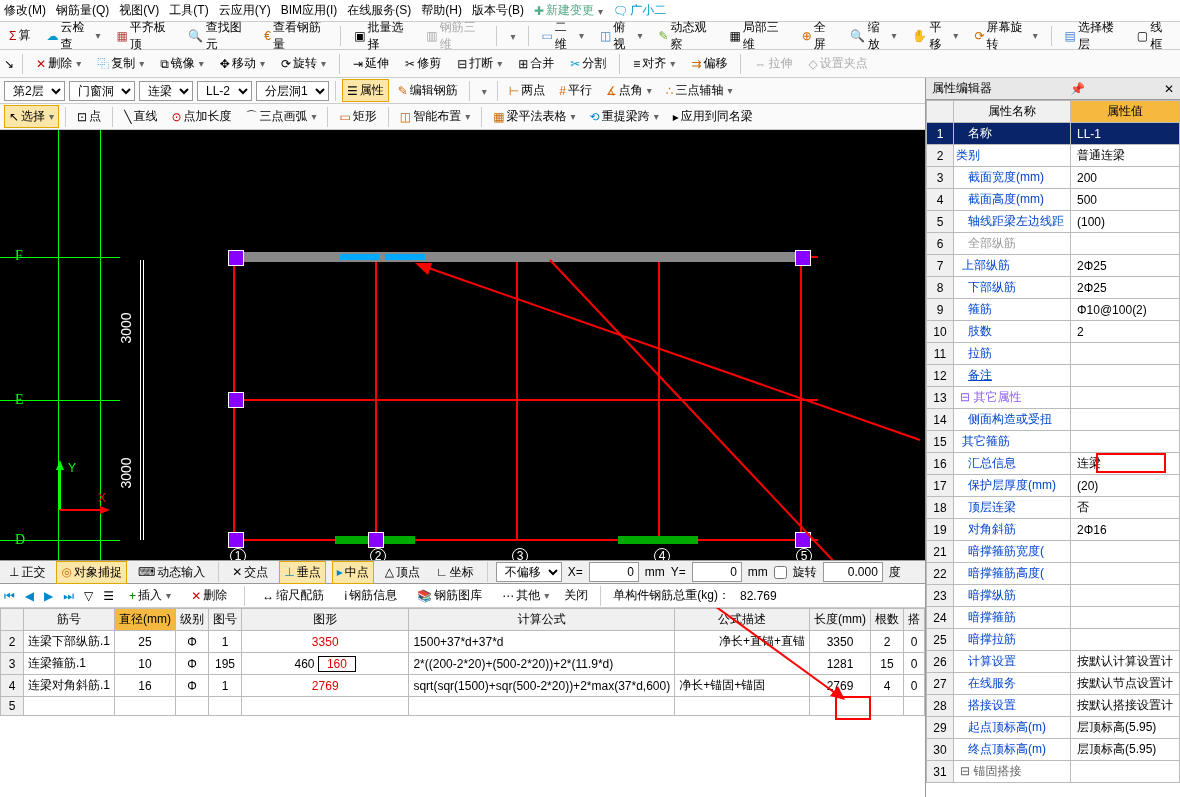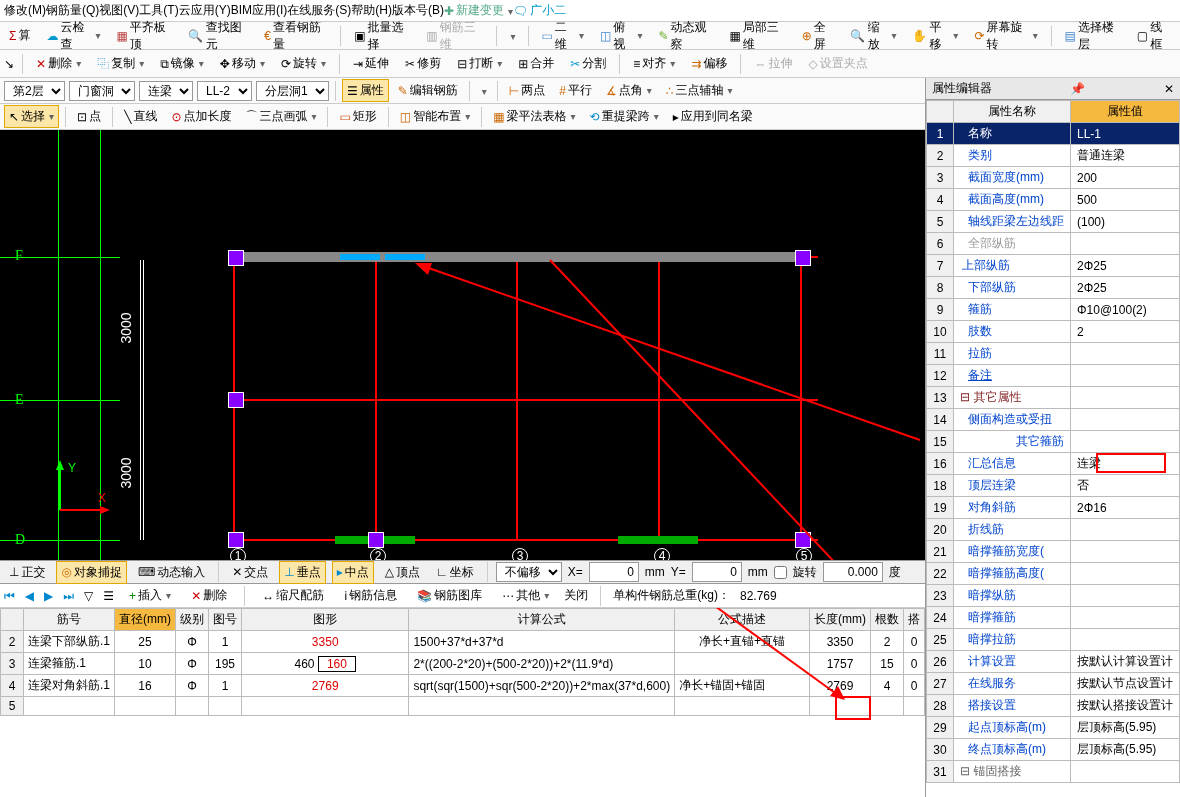--- a/index.html
+++ b/index.html
@@ -1,17 +1,17 @@
 <!DOCTYPE html>
 <html><head>
 <meta charset="utf-8">
 <style>
 *{box-sizing:border-box;margin:0;padding:0;font-family:"Microsoft YaHei",SimSun,sans-serif;font-size:12px}
 body{background:#f0f0f0;width:1180px;height:797px;overflow:hidden;position:relative}
-.menubar{height:22px;background:#fff;border-bottom:1px solid #ccc;display:flex;align-items:center;padding:0 4px;}
+.menubar{height:22px;background:#fff;border-bottom:1px solid #ccc;display:flex;align-items:center;padding:0 4px;gap:10px}
 .menubar span{cursor:pointer}
 .menubar .right{margin-left:auto;display:flex;gap:8px;align-items:center}
 .menubar .user-badge{background:#3d7a3d;color:#fff;padding:1px 6px;border-radius:2px}
 .toolbar{height:28px;background:#fafafa;border-bottom:1px solid #ccc;display:flex;align-items:center;padding:0 4px;gap:6px}
 .toolbar.t2{height:28px}
 .tbtn{display:flex;align-items:center;gap:2px;padding:2px 4px;cursor:pointer;border:1px solid transparent}
 .tbtn.active{background:#fde7a8;border:1px solid #e0a800}
 .sep{width:1px;height:20px;background:#ccc;margin:0 2px}
 .dd::after{content:"▾";font-size:10px;margin-left:2px;color:#666}
 select,input[type=text]{border:1px solid #999;padding:1px 4px;height:20px;background:#fff}
@@ -457,35 +457,35 @@
       <th>搭</th>
     </tr>
     <tr>
       <td class="rowh">2</td>
       <td style="text-align:right">连梁下部纵筋.1</td>
       <td>25</td>
               <td>Φ</td>
               <td>1</td>
       <td class="hl">3350</td>
       <td style="text-align:left">1500+37*d+37*d</td>
-      <td style="text-align:center">净长+直锚+直锚</td>
+      <td style="text-align:right">净长+直锚+直锚</td>
       <td>3350</td>
               <td>2</td>
               <td>0</td>
     </tr>
     <tr>
       <td class="rowh">3</td>
       <td style="text-align:left">连梁箍筋.1</td>
       <td>10</td>
               <td>Φ</td>
               <td>195</td>
       <td><span>460</span> <span class="hl" style="border:1px solid #000;padding:0 8px">160</span></td>
       <td style="text-align:left">2*((200-2*20)+(500-2*20))+2*(11.9*d)</td>
       <td style="text-align:left"></td>
-      <td>1757</td>
+      <td>1281</td>
               <td>15</td>
               <td>0</td>
     </tr>
     <tr>
       <td class="rowh">4</td>
       <td style="text-align:left">连梁对角斜筋.1</td>
       <td>16</td>
               <td>Φ</td>
               <td>1</td>
       <td class="hl">2769</td>
@@ -536,21 +536,21 @@
             </tr>
       </tbody>
           <tbody id="prop-rows">
             <tr class="sel">
               <td class="num">1</td>
               <td class="pname" style="padding-left: 14px;">  名称</td>
               <td>LL-1</td>
             </tr>
             <tr>
               <td class="num">2</td>
-              <td class="pname" style="padding-left: 14px;">  类别</td>
+              <td class="pname" style="padding-left: 2px;">  类别</td>
               <td>普通连梁</td>
             </tr>
             <tr>
               <td class="num">3</td>
               <td class="pname" style="padding-left: 14px;">  截面宽度(mm)</td>
               <td>200</td>
             </tr>
             <tr>
               <td class="num">4</td>
               <td class="pname" style="padding-left: 14px;">  截面高度(mm)</td>
@@ -591,52 +591,52 @@
               <td class="pname" style="padding-left: 14px;">  拉筋</td>
               <td></td>
             </tr>
             <tr>
               <td class="num">12</td>
               <td class="pname" style="padding-left: 14px; text-decoration: underline;">  备注</td>
               <td></td>
             </tr>
             <tr>
               <td class="num">13</td>
-              <td style="color: rgb(102, 102, 102);"><span style="color:#7f1d1d">⊟ 其它属性</span></td>
+              <td style="color: rgb(102, 102, 102);"><span style="color:#8b5cf6">⊟ 其它属性</span></td>
               <td></td>
             </tr>
             <tr>
               <td class="num">14</td>
               <td class="pname" style="padding-left: 14px;">  侧面构造或受扭</td>
               <td></td>
             </tr>
             <tr>
               <td class="num">15</td>
-              <td class="pname" style="padding-left: 28px; text-align: right;">  其它箍筋</td>
+              <td class="pname" style="padding-left: 8px;">  其它箍筋</td>
               <td></td>
             </tr>
             <tr>
               <td class="num">16</td>
               <td class="pname" style="padding-left: 14px;">  汇总信息</td>
               <td>连梁</td>
             </tr>
             <tr>
+              <td class="num">17</td>
+              <td class="pname" style="padding-left: 14px;">  保护层厚度(mm)</td>
+              <td>(20)</td>
+            </tr>
+            <tr>
               <td class="num">18</td>
               <td class="pname" style="padding-left: 14px;">  顶层连梁</td>
               <td>否</td>
             </tr>
             <tr>
               <td class="num">19</td>
               <td class="pname" style="padding-left: 14px;">  对角斜筋</td>
               <td>2Φ16</td>
-            </tr>
-            <tr>
-              <td class="num">20</td>
-              <td class="pname" style="padding-left: 14px;">  折线筋</td>
-              <td></td>
             </tr>
             <tr>
               <td class="num">21</td>
               <td class="pname" style="padding-left: 14px;">  暗撑箍筋宽度(</td>
               <td></td>
             </tr>
             <tr>
               <td class="num">22</td>
               <td class="pname" style="padding-left: 14px;">  暗撑箍筋高度(</td>
               <td></td>

